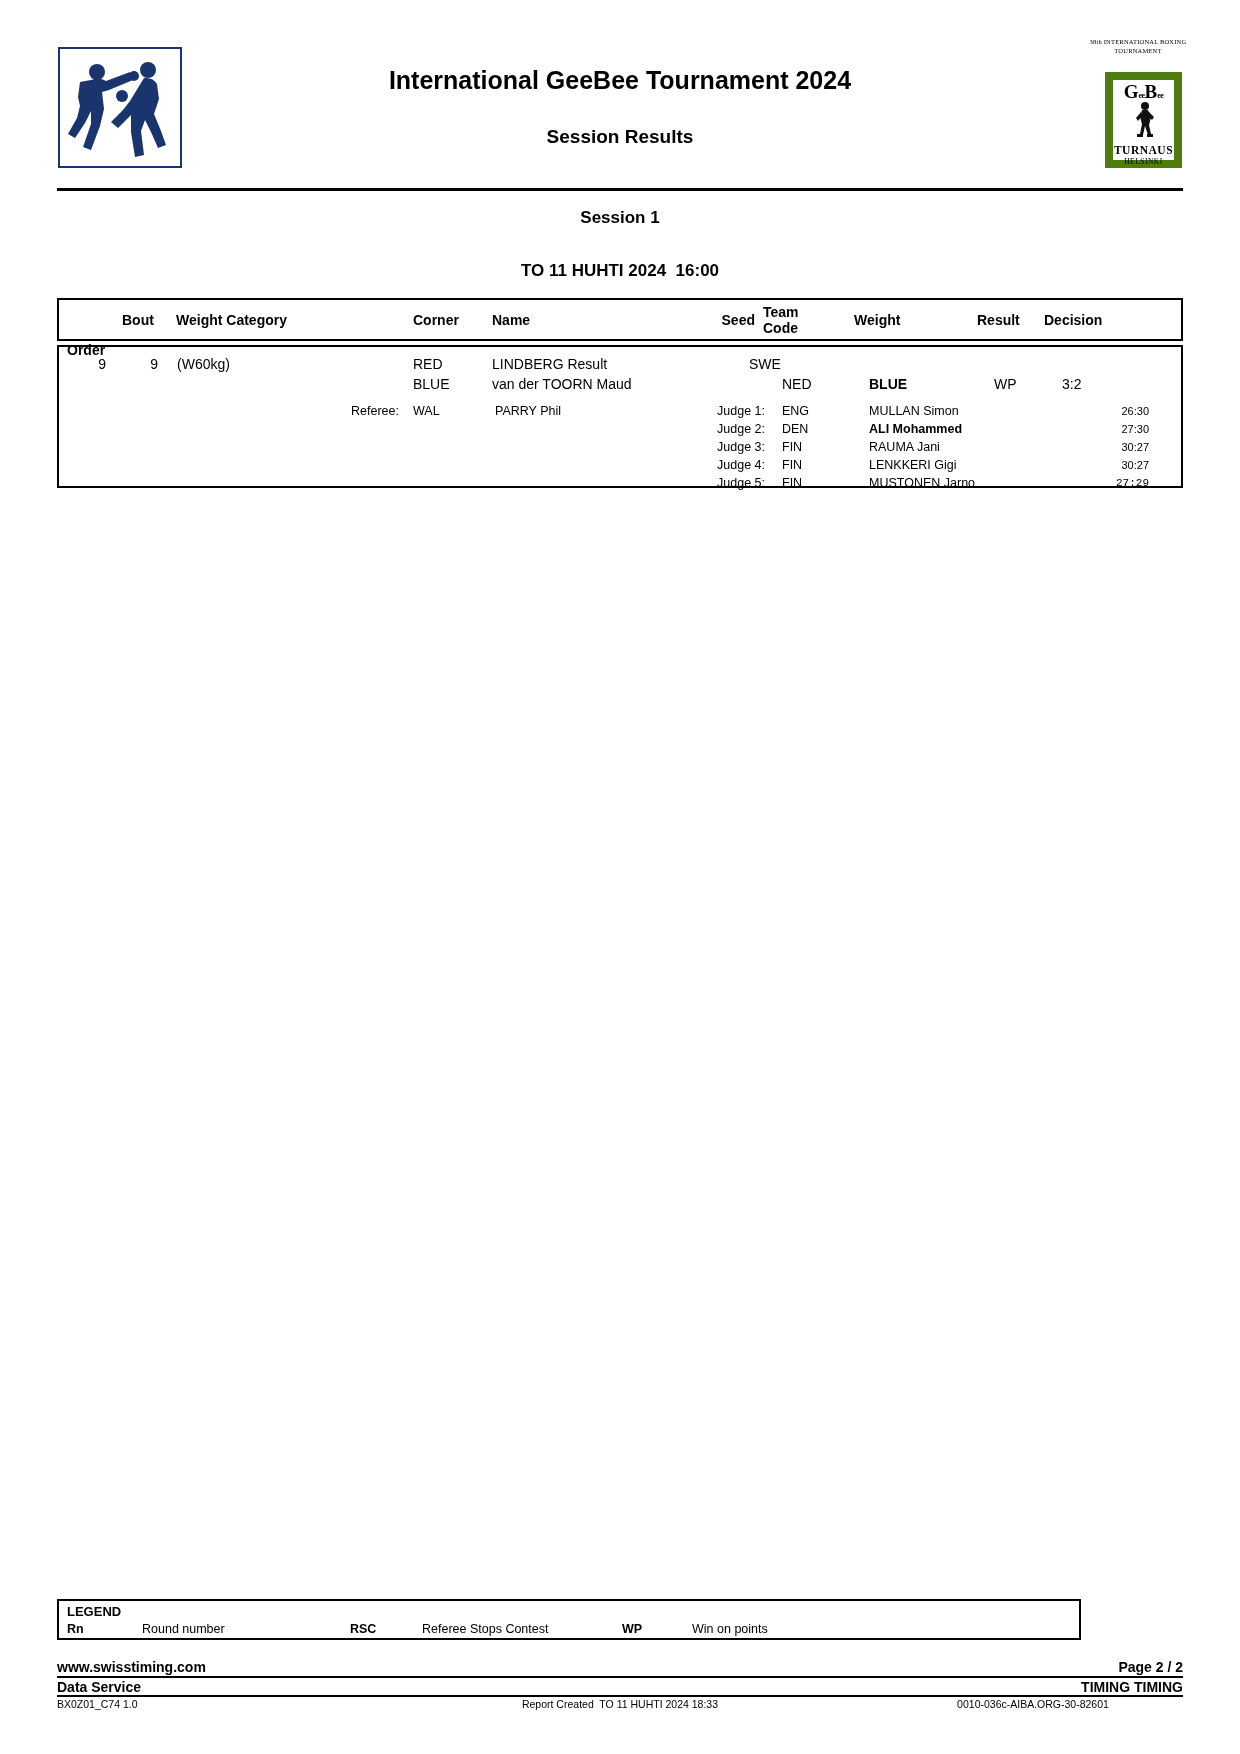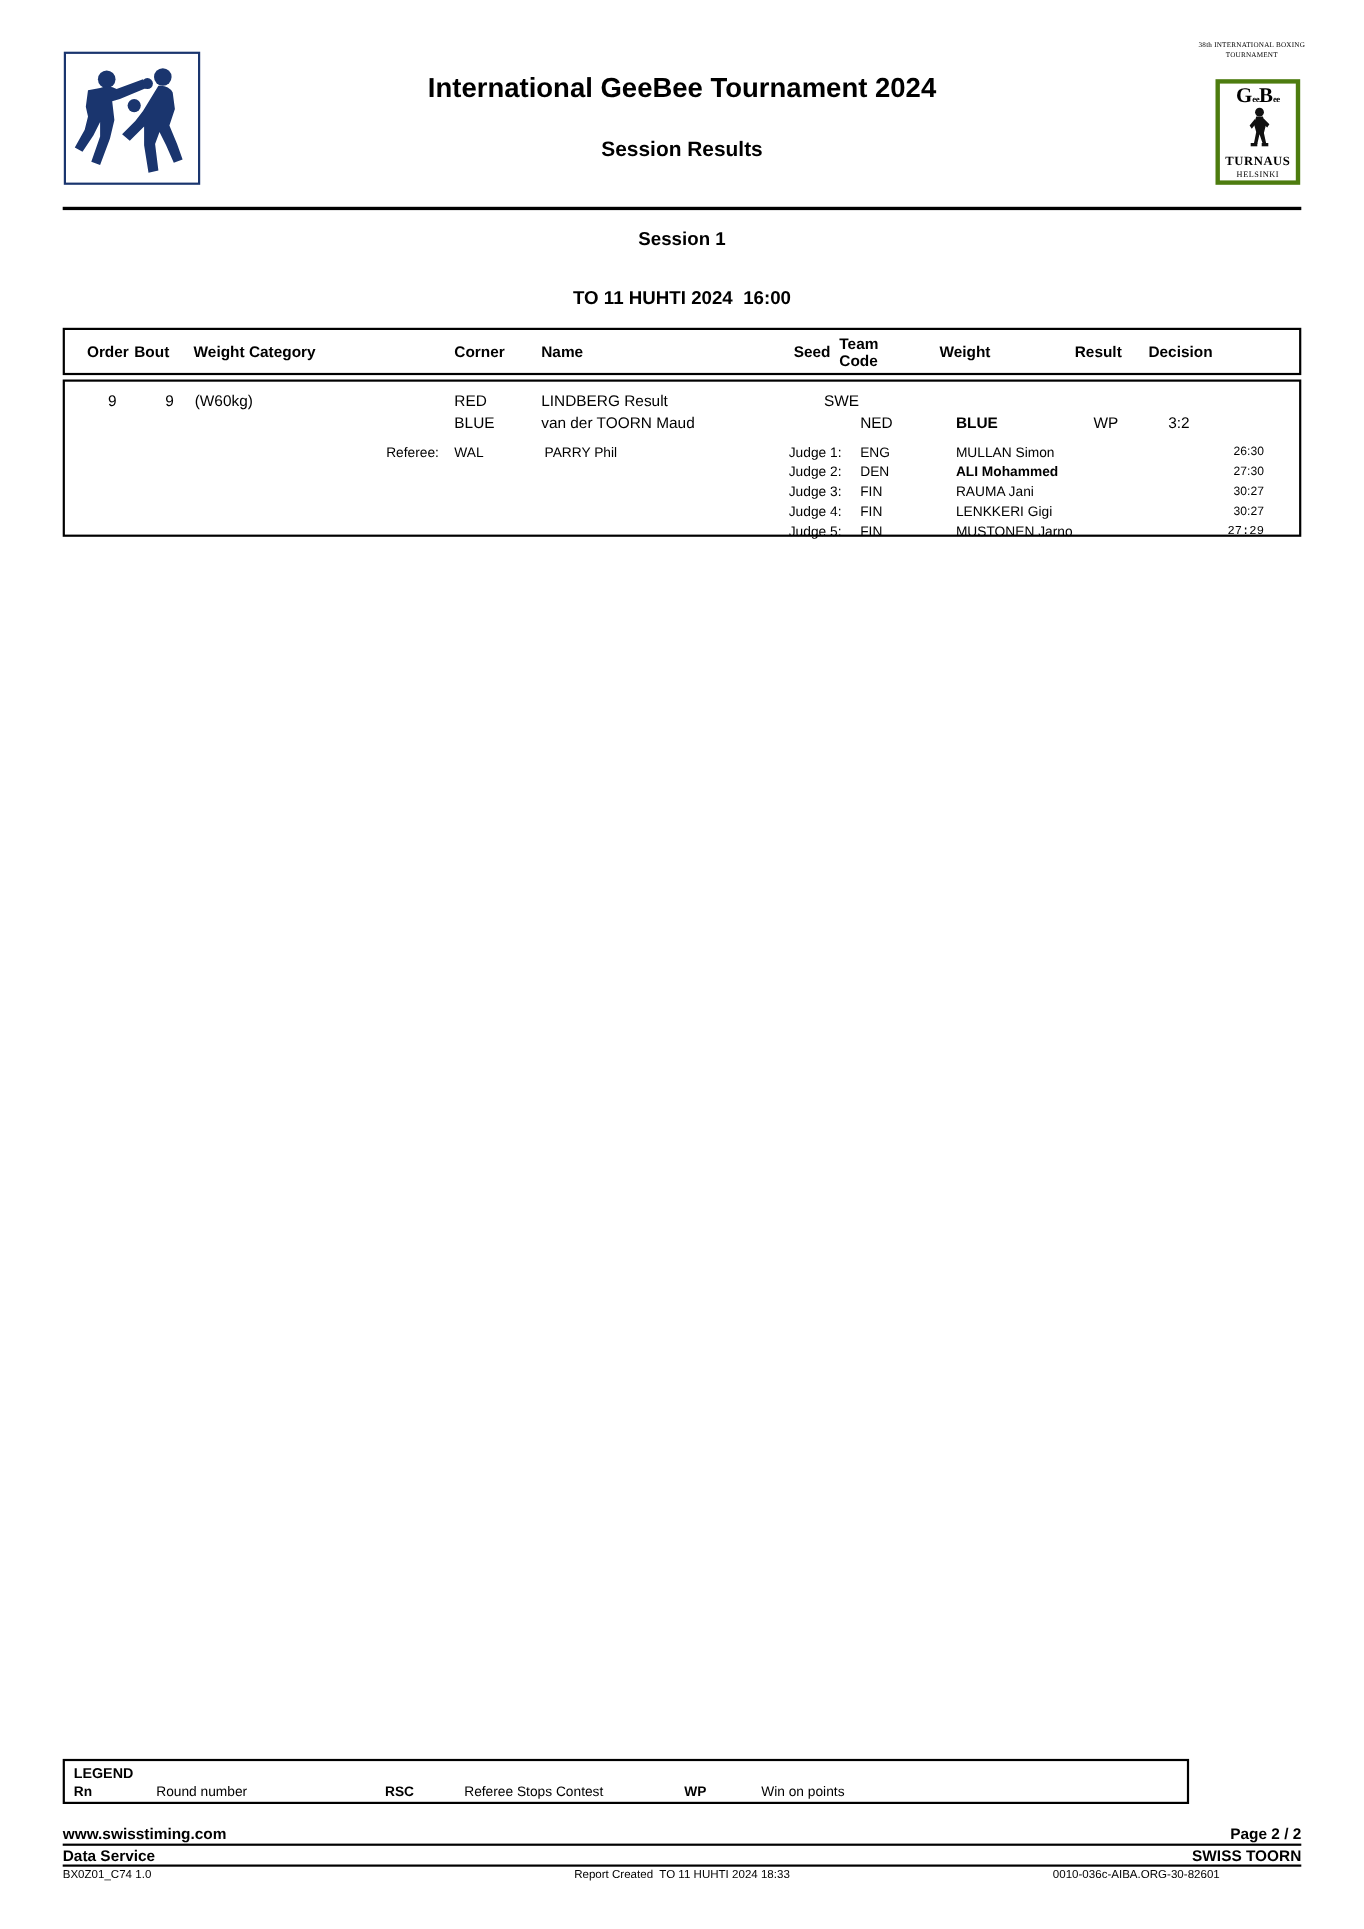--- a/index.html
+++ b/index.html
@@ -13,21 +13,21 @@
   .rule{background:#000;}
   .box{position:absolute;border:2px solid #000;box-sizing:border-box;}
   
   .logo-left{position:absolute;left:58px;top:47px;width:124px;height:121px;
              border:2px solid #1a356e;box-sizing:border-box;background:#fff;}
   .title{left:57px;top:66px;width:1126px;font-size:25px;}
   .subtitle{left:57px;top:126px;width:1126px;font-size:19px;}
   .gb-toptext{left:1078px;top:38px;width:120px;font-size:6.5px;line-height:1.35;
               font-family:"Liberation Serif",serif;letter-spacing:.2px;}
   .gb-box{position:absolute;left:1105px;top:72px;width:77px;height:96px;
-          border:4px solid #4d7c0f;box-sizing:border-box;text-align:center;
+          border:8px solid #4d7c0f;box-sizing:border-box;text-align:center;
           font-family:"Liberation Serif",serif;}
   .gb-mark{margin-top:2px;line-height:1;}
   .gb-big{font-size:19px;font-weight:bold;}
   .gb-small{font-size:8px;font-weight:bold;letter-spacing:-.5px;}
   .gb-turnaus{font-size:11.5px;font-weight:bold;letter-spacing:.5px;line-height:1;}
   .gb-helsinki{font-size:7.5px;letter-spacing:.5px;line-height:1.2;}
   .session-title{left:57px;top:208px;width:1126px;font-size:17px;}
   .session-date{left:57px;top:261px;width:1126px;font-size:17px;}
   
   .th,.td{position:absolute;font-size:14px;line-height:1.15;white-space:nowrap;}
@@ -75,21 +75,21 @@
     <div class="gb-turnaus">TURNAUS</div>
     <div class="gb-helsinki">HELSINKI</div>
   </div>
 
   <div class="abs rule" style="left:57px;top:188px;width:1126px;height:3px;"></div>
 
   <div class="abs session-title center b">Session 1</div>
   <div class="abs session-date center b pre">TO 11 HUHTI 2024  16:00</div>
 
   <div class="box" style="left:57px;top:298px;width:1126px;height:43px;">
-    <span class="th" style="left:20px;">Order</span>
+    <span class="th" style="left:8px;margin-top:30px;">Order</span>
     <span class="th" style="left:63px;">Bout</span>
     <span class="th" style="left:117px;">Weight Category</span>
     <span class="th" style="left:354px;">Corner</span>
     <span class="th" style="left:433px;">Name</span>
     <span class="th right" style="left:640px;width:56px;">Seed</span>
     <span class="th" style="left:704px;line-height:1.15;"><span>Team</span><br><span>Code</span></span>
     <span class="th" style="left:795px;">Weight</span>
     <span class="th" style="left:918px;">Result</span>
     <span class="th" style="left:985px;">Decision</span>
   </div>
@@ -148,20 +148,20 @@
     <span class="lg" style="left:363px;top:21px;">Referee Stops Contest</span>
     <span class="lg b" style="left:563px;top:21px;">WP</span>
     <span class="lg" style="left:633px;top:21px;">Win on points</span>
   </div>
 
   <a class="abs foot-big b" style="left:57px;top:1659px;color:#000;text-decoration:none;">www.swisstiming.com</a>
   <span class="abs foot-big b right" style="left:883px;top:1659px;width:300px;">Page 2 / 2</span>
   <div class="abs rule" style="left:57px;top:1676px;width:1126px;height:2px;"></div>
 
   <span class="abs foot-big b" style="left:57px;top:1679px;">Data Service</span>
-  <span class="abs foot-big b right" style="left:883px;top:1679px;width:300px;">SWISS TOORN</span>
+  <span class="abs foot-big b right" style="left:883px;top:1679px;width:300px;">TIMING TIMING</span>
   <div class="abs rule" style="left:57px;top:1695px;width:1126px;height:2px;"></div>
 
   <span class="abs foot-small" style="left:57px;top:1698px;">BX0Z01_C74 1.0</span>
   <span class="abs foot-small center pre" style="left:57px;top:1698px;width:1126px;">Report Created  TO 11 HUHTI 2024 18:33</span>
   <span class="abs foot-small right" style="left:883px;top:1698px;width:300px;">0010-036c-AIBA.ORG-30-82601</span>
 
 </div>
 
 </body></html>

